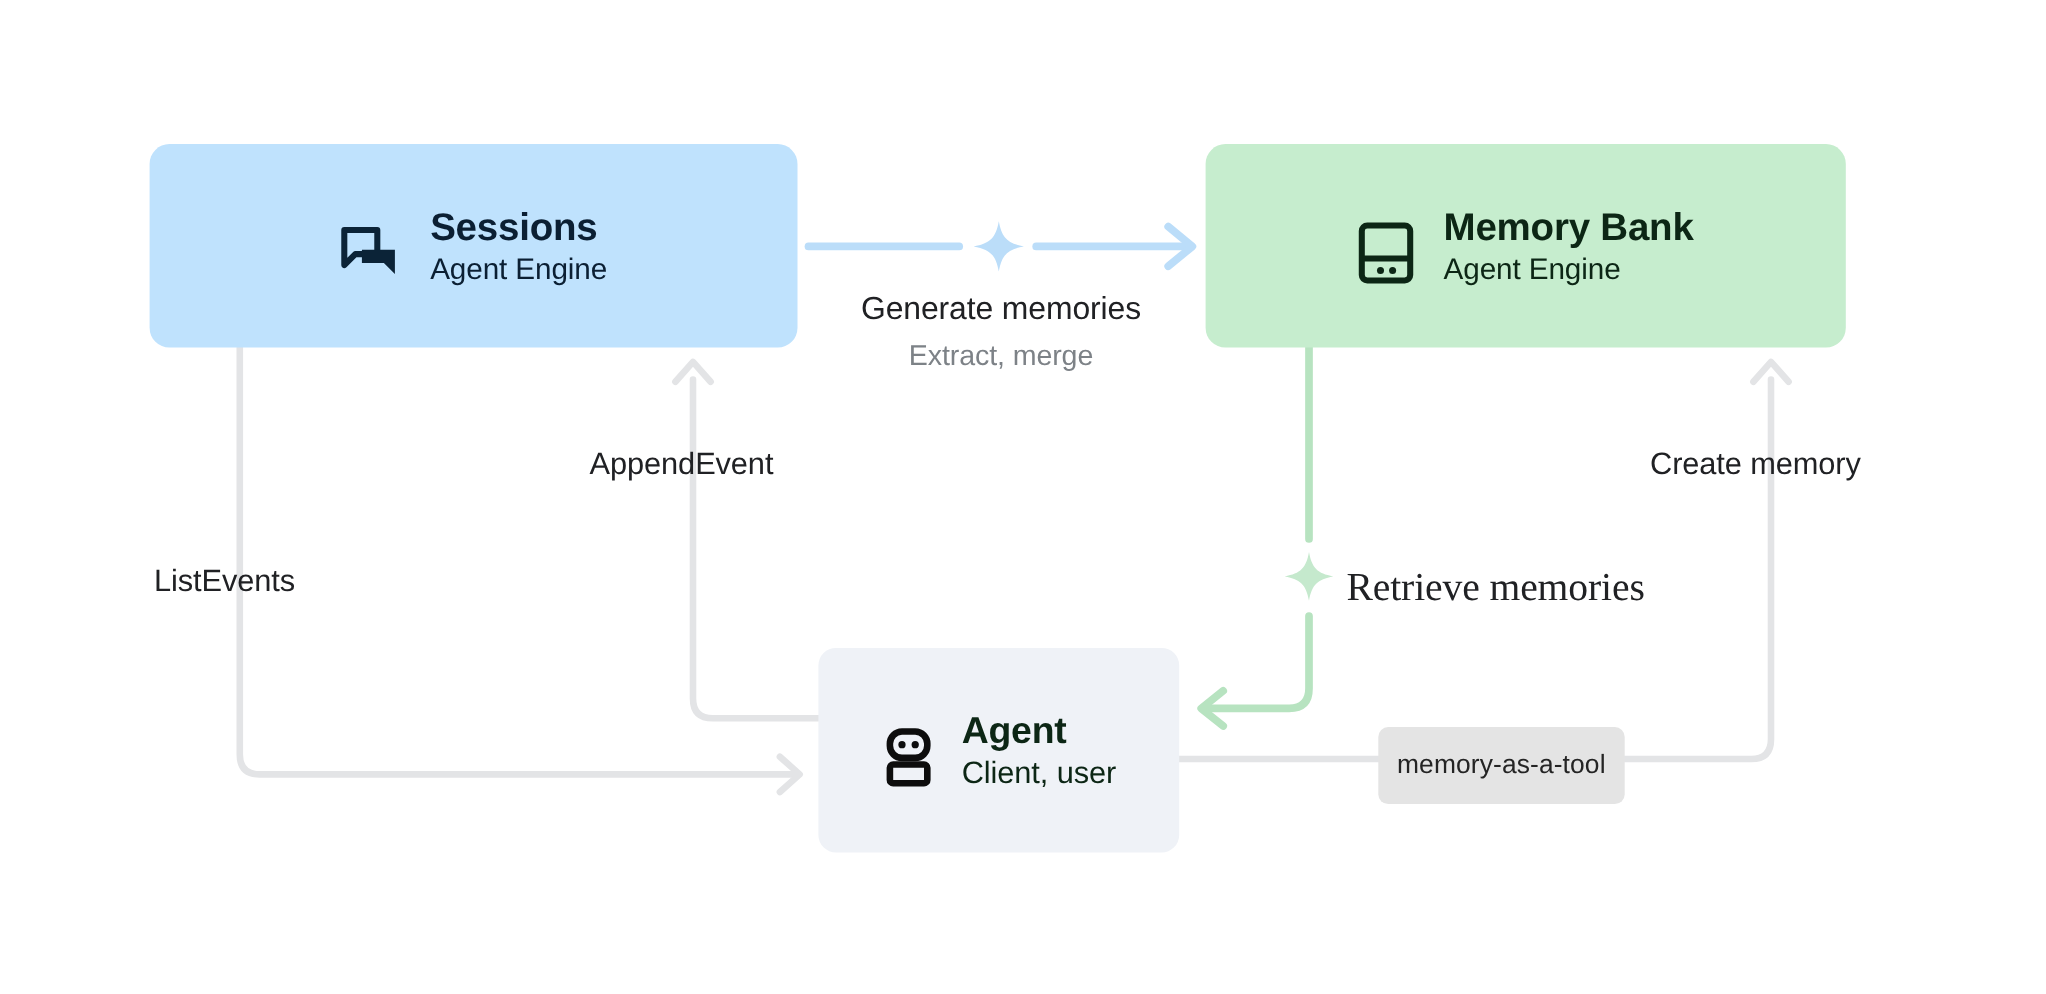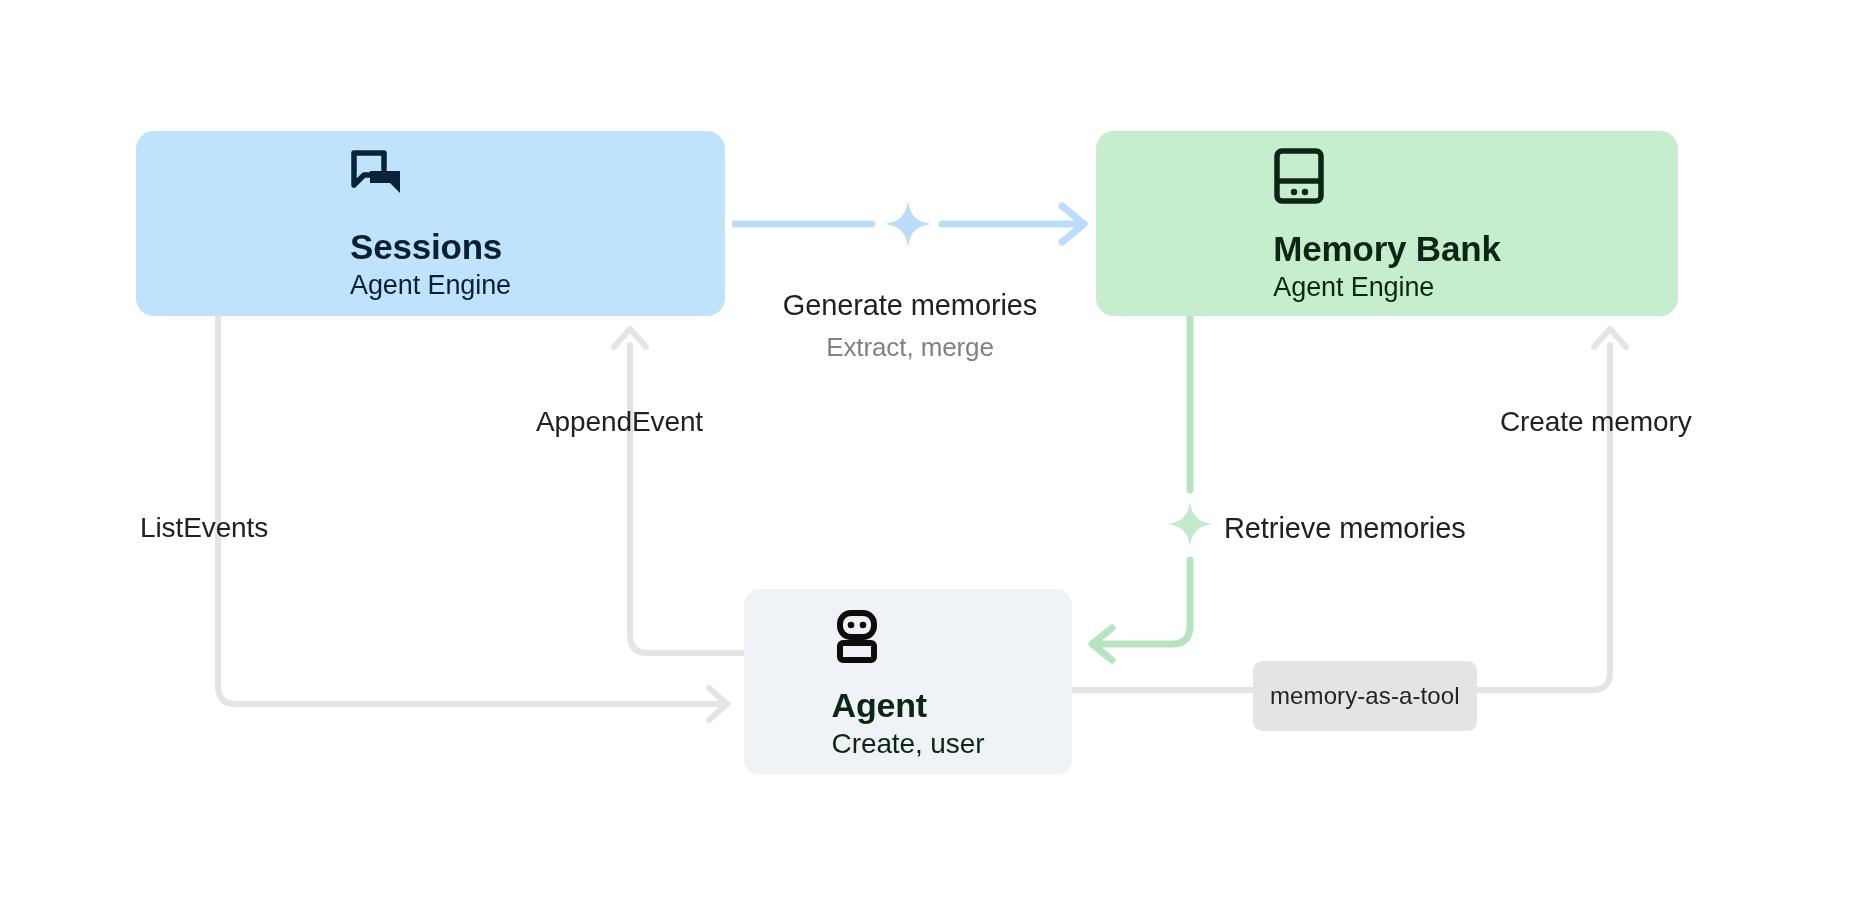--- a/index.html
+++ b/index.html
@@ -29,23 +29,22 @@
   .node {
     position: absolute;
     border-radius: 18px;
     display: flex;
     align-items: center;
     justify-content: center;
     box-sizing: border-box;
   }
   .node-inner {
     display: flex;
-    align-items: flex-start;
+    align-items: flex-end;
     gap: 22px;
-    flex-direction: column;
   }
   .node-icon {
     flex: 0 0 auto;
     display: block;
   }
   .node-text {
     display: flex;
     flex-direction: column;
     line-height: 1.0;
   }
@@ -114,41 +113,41 @@
     font-size: 26px;
     text-align: center;
     margin-top: 10px;
   }
   #label-generate {
     left: 770px;
     top: 265px;
     width: 280px;
     text-align: center;
     font-size: 29px;
-    margin-top: 24px;
   }
   #label-appendevent {
     left: 536px;
     top: 406px;
     font-size: 28px;
   }
   #label-listevents {
     left: 140px;
     top: 512px;
     font-size: 28px;
   }
   #label-creatememory {
     left: 1500px;
     top: 406px;
     font-size: 28px;
   }
   #label-retrieve {
     left: 1224px;
     top: 512px;
-    font-size: 29px;
+    font-size: 36px;
+    font-family: Liberation Serif, serif;
   }
 
   
   #chip-memory-tool {
     position: absolute;
     left: 1253px;
     top: 661px;
     height: 38px;
     padding: 16px 17px;
     background: #E4E4E4;
@@ -241,21 +240,21 @@
   <div class="node" id="node-agent">
     <div class="node-inner">
       <svg class="node-icon" width="50" height="58" viewBox="0 0 50 58">
         <rect x="8" y="6" width="34" height="24" rx="11" ry="11" fill="none" stroke="#0D0D0D" stroke-width="6"></rect>
         <circle cx="19" cy="18" r="3.3" fill="#0D0D0D"></circle>
         <circle cx="31" cy="18" r="3.3" fill="#0D0D0D"></circle>
         <rect x="8" y="36" width="34" height="17" rx="3" ry="3" fill="none" stroke="#0D0D0D" stroke-width="6"></rect>
       </svg>
       <div class="node-text">
         <span class="node-title">Agent</span>
-        <span class="node-subtitle">Create, user</span>
+        <span class="node-subtitle">Client, user</span>
       </div>
     </div>
   </div>
 
   <div class="edge-label" id="label-generate">
     <span>Generate memories</span>
     <span class="sub">Extract, merge</span>
   </div>
 
   <div class="edge-label" id="label-appendevent">AppendEvent</div>

